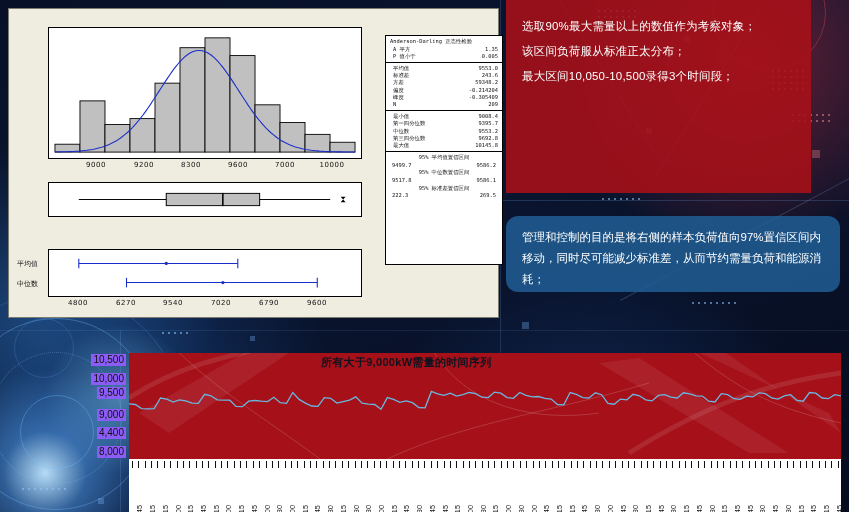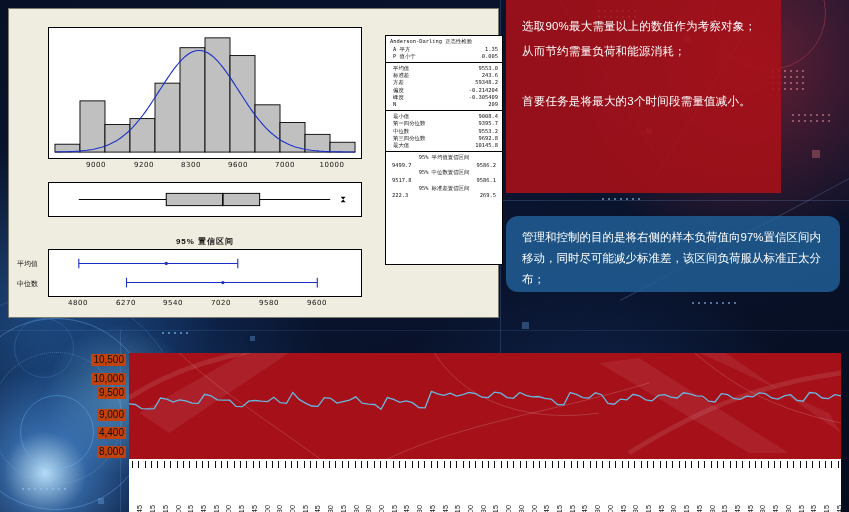--- a/index.html
+++ b/index.html
@@ -46,38 +46,38 @@
          font-family:"DejaVu Sans Mono","Liberation Mono",monospace;font-size:5.4px;color:#111;}
   #stats .sect{border-bottom:1px solid #000;padding:2px 4px 2px 4px;}
   #stats .sect:last-child{border-bottom:none;}
   #stats .row{display:flex;justify-content:space-between;line-height:7.2px;white-space:nowrap;}
   #stats .row .k{padding-left:3px;}
   #stats .hdr{text-align:left;line-height:7.6px;white-space:nowrap;}
   #stats .ctr{text-align:center;line-height:7.6px;}
   #stats .pair{display:flex;justify-content:space-between;line-height:7.6px;padding:0 2px;}
 
   
-  #redbox{position:absolute;left:506px;top:0;width:275px;height:193px;
+  #redbox{position:absolute;left:506px;top:0;width:305px;height:193px;
           background:rgba(168,16,24,.88);}
   #redbox .txt{position:absolute;left:16px;top:14px;right:10px;
         color:#fff;font-size:11.5px;line-height:25px;letter-spacing:.2px;}
   
   #bluebox{position:absolute;left:506px;top:216px;width:334px;height:76px;
            background:rgba(33,96,152,.82);border-radius:12px;}
   #bluebox .txt{position:absolute;left:16px;top:11px;right:14px;
         color:#fff;font-size:11.5px;line-height:21px;}
 
   
   #ts{position:absolute;left:129px;top:353px;width:712px;height:106px;
       background:#a51019;overflow:hidden;}
   #ts .title{position:absolute;left:192px;top:2px;color:#10131f;font-size:11px;font-weight:bold;
              letter-spacing:.3px;z-index:4;}
   #ts svg{position:absolute;inset:0;}
   #yaxis{position:absolute;left:60px;top:330px;width:66px;height:135px;}
-  #yaxis .yl{position:absolute;right:0;background:#c2410c;color:#111;font-size:10px;
+  #yaxis .yl{position:absolute;right:0;background:#8b5cf6;color:#111;font-size:10px;
              padding:0 2px;line-height:12px;font-family:"Liberation Sans",sans-serif;}
   #xaxis{position:absolute;left:129px;top:459px;width:712px;height:53px;
          background:#fff;overflow:hidden;}
   #xaxis .xt{position:absolute;top:2px;width:1px;height:7px;background:#111;}
   #xaxis .xl{position:absolute;top:10px;font-size:7.4px;color:#111;white-space:nowrap;
              transform-origin:0 0;transform:rotate(-90deg) translate(-100%,0);
              font-family:"Liberation Sans",sans-serif;}
 </style>
 </head>
 <body>
@@ -147,22 +147,20 @@
     <svg viewBox="0 0 314 35" preserveAspectRatio="none" style="width:100%;height:100%;display:block;">
       <line x1="30" y1="17.5" x2="283" y2="17.5" stroke="#000" stroke-width="1"></line>
       <line x1="30" y1="12" x2="30" y2="23" stroke="#000" stroke-width="0"></line>
       <rect x="118" y="11" width="57" height="13" fill="#c0c0c0" stroke="#000" stroke-width="1"></rect>
       <rect x="175" y="11" width="37" height="13" fill="#c0c0c0" stroke="#000" stroke-width="1"></rect>
       <line x1="175" y1="11" x2="175" y2="24" stroke="#000" stroke-width="1"></line>
       <path d="M296 17.5 l2.5 -3 h-5 z M296 17.5 l2.5 3 h-5 z" fill="#000"></path>
     </svg>
   </div>
 
-  <div class="mt-lbl" id="ci-title" style="left:39px;top:227px;width:314px;text-align:center;
-       font-weight:bold;font-size:8px;letter-spacing:1px;">95%  置信区间</div>
   <div class="mt-box" id="cibox" style="left:39px;top:240px;width:314px;height:48px;">
     <svg viewBox="0 0 314 48" preserveAspectRatio="none" style="width:100%;height:100%;display:block;">
       <g stroke="#1a2ec9" stroke-width="1.1" fill="none">
         <line x1="30" y1="14" x2="190" y2="14"></line>
         <line x1="30" y1="9" x2="30" y2="19"></line>
         <line x1="190" y1="9" x2="190" y2="19"></line>
         <line x1="78" y1="34" x2="270" y2="34"></line>
         <line x1="78" y1="29" x2="78" y2="39"></line>
         <line x1="270" y1="29" x2="270" y2="39"></line>
       </g>
@@ -170,21 +168,21 @@
       <circle cx="175" cy="34" r="1.7" fill="#1a2ec9"></circle>
     </svg>
   </div>
   <div class="mt-lbl" style="left:8px;top:250px;">平均值</div>
   <div class="mt-lbl" style="left:8px;top:270px;">中位数</div>
   <div id="ci-ticks">
       <div class="mt-tick" style="left:69px;top:290px;transform:translateX(-50%);">4800</div>
       <div class="mt-tick" style="left:117px;top:290px;transform:translateX(-50%);">6270</div>
       <div class="mt-tick" style="left:164px;top:290px;transform:translateX(-50%);">9540</div>
       <div class="mt-tick" style="left:212px;top:290px;transform:translateX(-50%);">7020</div>
-      <div class="mt-tick" style="left:260px;top:290px;transform:translateX(-50%);">9580</div>
+      <div class="mt-tick" style="left:260px;top:290px;transform:translateX(-50%);">6790</div>
       <div class="mt-tick" style="left:308px;top:290px;transform:translateX(-50%);">9600</div>
     </div>
 
   <div id="stats">
     <div class="sect">
       <div class="hdr">Anderson-Darling 正态性检验</div>
       <div id="ad-rows">
           <div class="row">
             <span class="k">A 平方</span>
             <span>1.35</span>
@@ -265,28 +263,28 @@
             <span>269.5</span>
           </div>
         </div>
     </div>
   </div>
 </div>
 
 <div id="redbox">
   <div class="txt" id="red-text">
       <div style="min-height:25px;">选取90%最大需量以上的数值作为考察对象；</div>
-      <div style="min-height:25px;">从而节约需量负荷和能源消耗；</div>
+      <div style="min-height:25px;">该区间负荷服从标准正太分布；</div>
+      <div style="min-height:25px;">最大区间10,050-10,500录得3个时间段；</div>
       <div style="min-height:25px;">&nbsp;</div>
-      <div style="min-height:25px;">首要任务是将最大的3个时间段需量值减小。</div>
     </div>
 </div>
 
 <div id="bluebox">
-  <div class="txt">管理和控制的目的是将右侧的样本负荷值向97%置信区间内移动，同时尽可能减少标准差，该区间负荷服从标准正太分布；</div>
+  <div class="txt">管理和控制的目的是将右侧的样本负荷值向97%置信区间内移动，同时尽可能减少标准差，从而节约需量负荷和能源消耗；</div>
 </div>
 
 <div id="yaxis">
     <div class="yl" style="top:24px;">10,500</div>
     <div class="yl" style="top:43px;">10,000</div>
     <div class="yl" style="top:57px;">9,500</div>
     <div class="yl" style="top:79px;">9,000</div>
     <div class="yl" style="top:97px;">4,400</div>
     <div class="yl" style="top:116px;">8,000</div>
   </div>
@@ -302,20 +300,21 @@
     <g fill="rgba(255,255,255,.07)">
       <path d="M10 60 L150 -20 L190 -20 L40 80 Z"></path>
       <path d="M470 10 L620 100 L660 100 L510 5 Z"></path>
       <path d="M560 -5 L700 60 L712 80 L590 -5 Z"></path>
     </g>
     <g stroke="rgba(255,255,255,.10)" fill="none" stroke-width="5">
       <path d="M0 45 C 60 5, 120 0, 200 -20"></path>
       <path d="M500 100 C 580 50, 640 30, 712 20"></path>
     </g>
   </svg>
+  <div class="title">所有大于9,000kW需量的时间序列</div>
   <svg id="ts-svg" viewBox="0 0 712 106" preserveAspectRatio="none">
     <path id="ts-path" fill="none" stroke="#6ab6e0" stroke-width="1.3" d="M0.0 50.8 L6.3 51.5 L12.6 55.6 L18.9 55.9 L25.2 55.6 L31.5 45.0 L37.8 46.1 L44.1 49.0 L50.4 46.8 L56.7 47.9 L63.0 50.1 L69.3 50.4 L75.6 41.3 L81.9 42.8 L88.2 46.8 L94.5 47.2 L100.8 47.2 L107.1 53.4 L113.4 53.7 L119.7 48.2 L126.0 47.5 L132.3 48.2 L138.6 48.6 L144.9 44.2 L151.2 49.7 L157.5 50.4 L163.8 39.5 L170.1 46.4 L176.4 50.1 L182.7 53.0 L189.0 53.4 L195.3 44.6 L201.6 45.3 L207.9 50.1 L214.2 48.6 L220.5 47.2 L226.8 43.9 L233.1 50.1 L239.4 51.2 L245.7 51.5 L252.0 56.3 L258.3 44.6 L264.6 46.4 L270.9 49.3 L277.2 47.9 L283.5 49.7 L289.8 54.5 L296.1 54.8 L302.4 38.4 L308.7 40.9 L315.0 42.4 L321.3 40.2 L327.6 43.1 L333.9 41.7 L340.2 39.5 L346.5 40.6 L352.8 44.2 L359.2 44.6 L365.5 39.1 L371.8 40.2 L378.1 44.6 L384.4 45.3 L390.7 39.5 L397.0 42.4 L403.3 43.9 L409.6 43.5 L415.9 45.3 L422.2 46.1 L428.5 51.5 L434.8 51.9 L441.1 39.5 L447.4 41.3 L453.7 44.6 L460.0 45.0 L466.3 39.8 L472.6 41.7 L478.9 50.4 L485.2 51.2 L491.5 46.1 L497.8 46.8 L504.1 41.3 L510.4 42.8 L516.7 46.8 L523.0 47.9 L529.3 42.4 L535.6 41.7 L541.9 44.2 L548.2 45.0 L554.5 39.8 L560.8 40.9 L567.1 42.8 L573.4 43.1 L579.7 48.2 L586.0 49.0 L592.3 40.6 L598.6 41.7 L604.9 45.7 L611.2 46.4 L617.5 43.1 L623.8 43.9 L630.1 39.8 L636.4 40.6 L642.7 45.0 L649.0 46.1 L655.3 42.8 L661.6 41.7 L667.9 47.5 L674.2 48.2 L680.5 39.5 L686.8 40.2 L693.1 45.0 L699.4 45.7 L705.7 41.7 L712.0 42.8 "></path>
   </svg>
 </div>
 <div id="xaxis">
     <div class="xt" style="left:3.0px;"></div>
     <div class="xt" style="left:9.4px;"></div>
     <div class="xt" style="left:15.7px;"></div>
     <div class="xt" style="left:22.1px;"></div>
     <div class="xt" style="left:28.4px;"></div>

